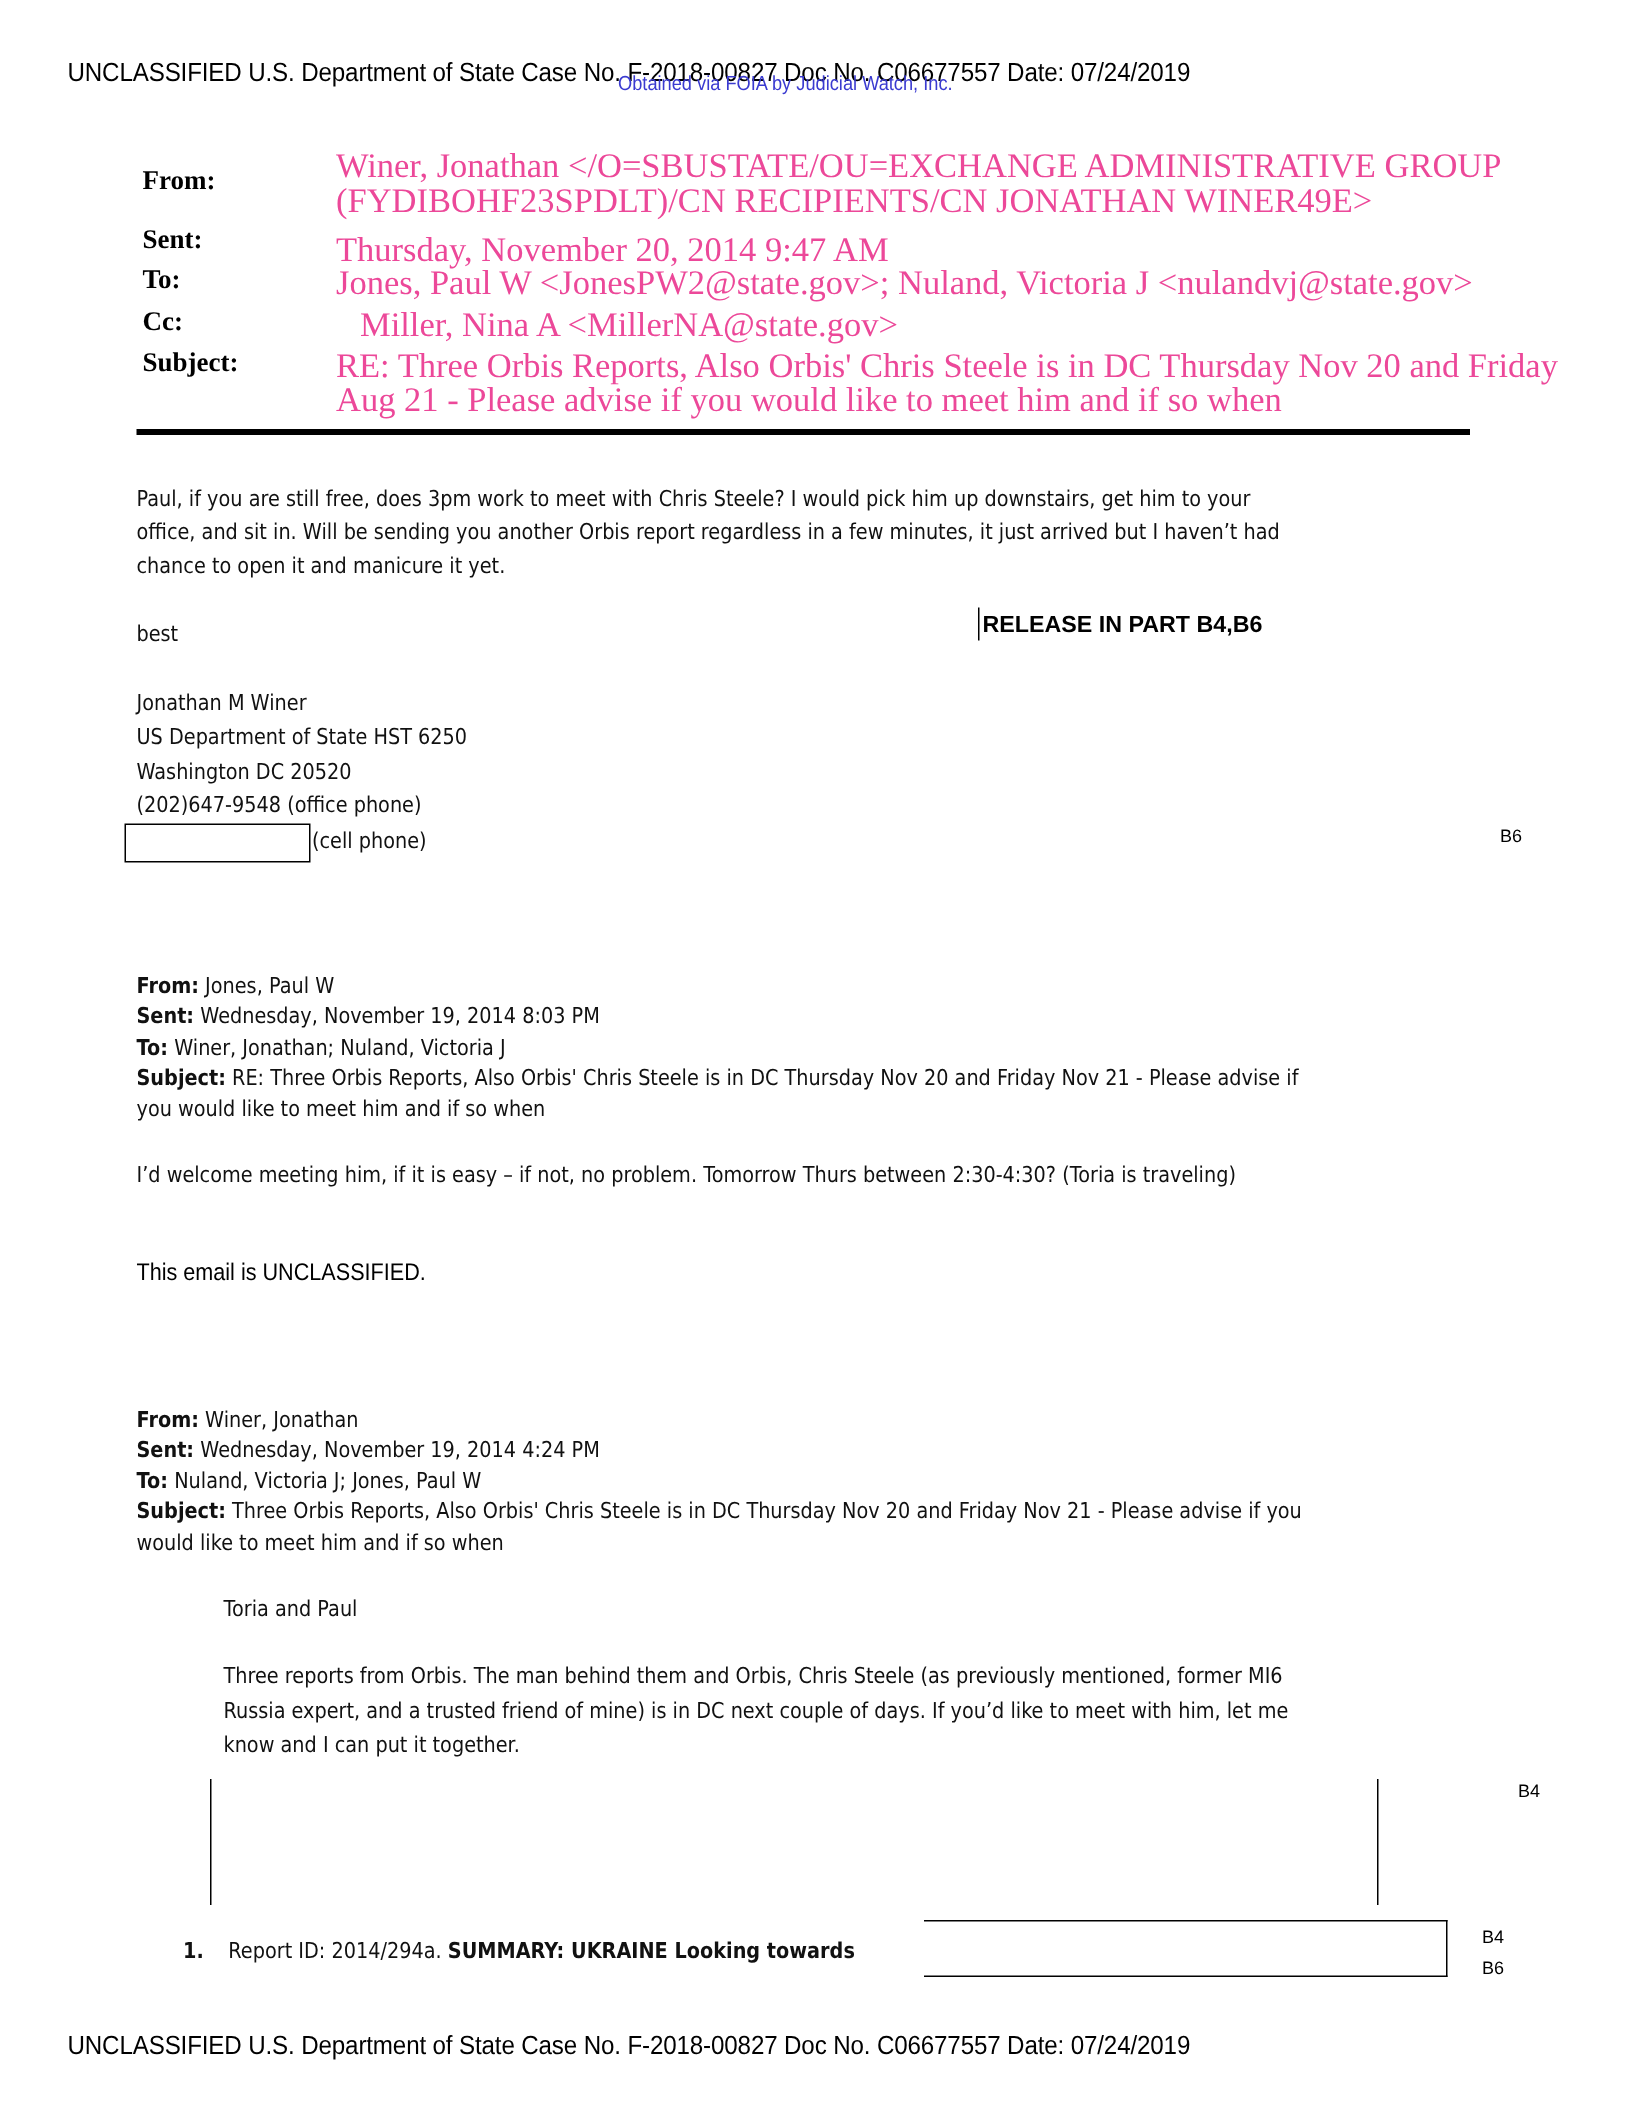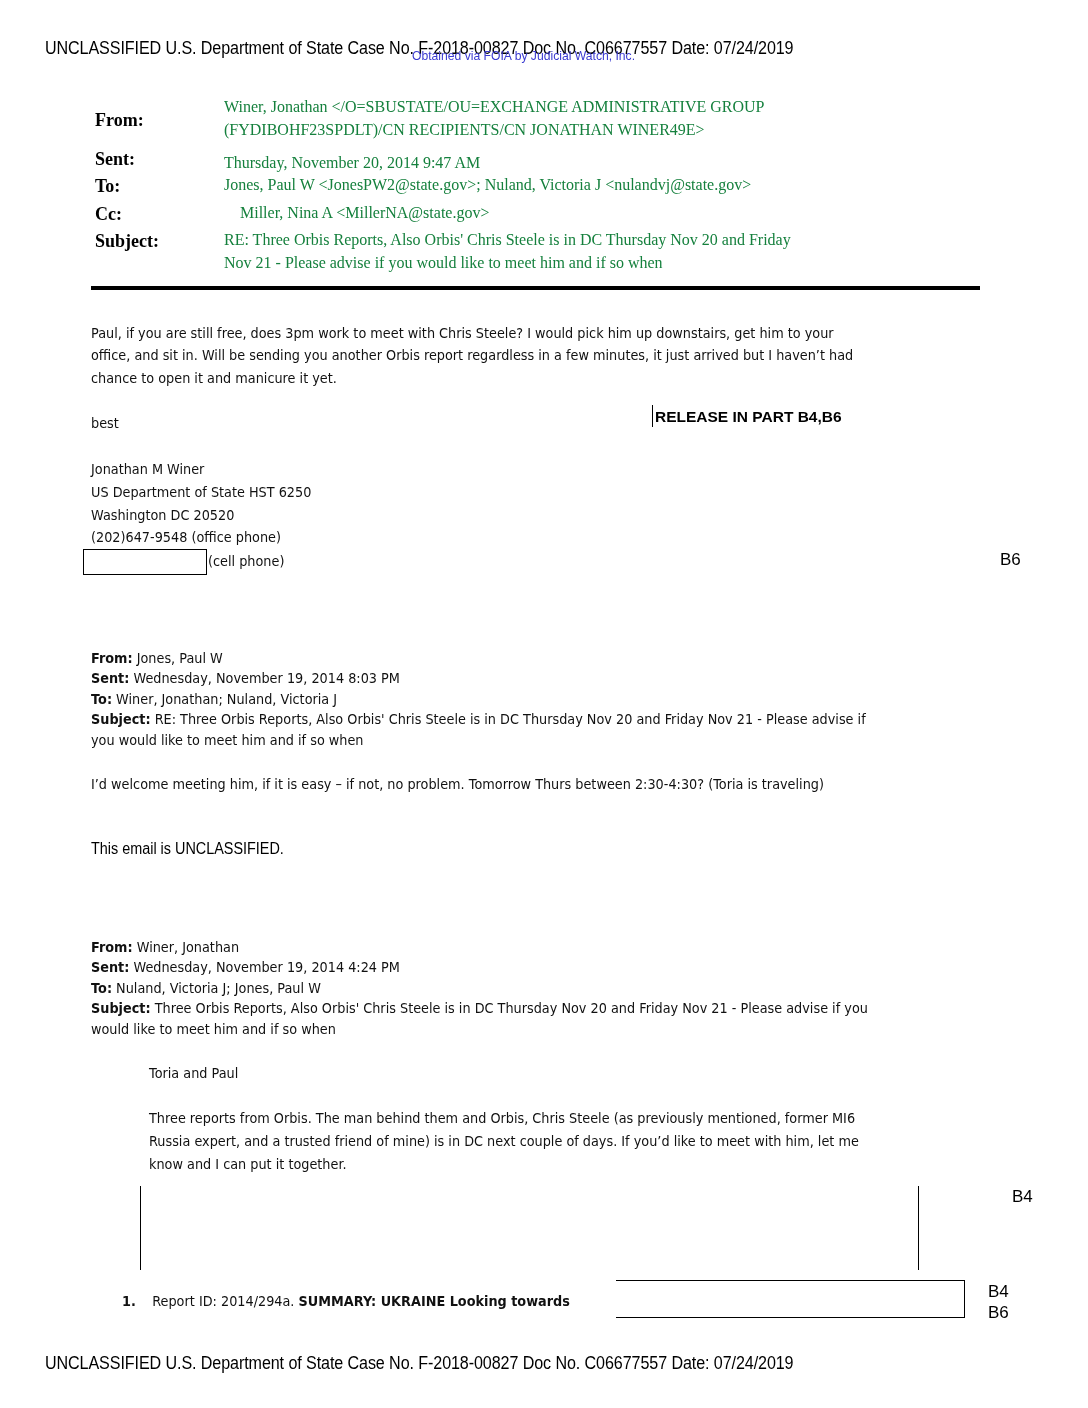--- a/index.html
+++ b/index.html
@@ -1,27 +1,27 @@
 <!DOCTYPE html>
 <html><head>
 <meta charset="utf-8">
 <style>
   html, body { margin: 0; padding: 0; background: #ffffff; }
   body { width: 1088px; height: 1408px; position: relative; overflow: hidden; color: #000; }
   .abs { position: absolute; white-space: nowrap; }
   .stamp { font-family: "Liberation Sans", sans-serif; font-size: 17.5px; letter-spacing: -0.1px; transform: scaleX(0.92); transform-origin: left top; }
   .watermark { font-family: "Liberation Sans", sans-serif; font-size: 13.5px; color: #3a3ad0; transform: scaleX(0.9); transform-origin: left top; }
   .hdr-label { font-family: "Liberation Serif", serif; font-weight: bold; font-size: 18px; }
-  .hdr-val { font-family: "Liberation Serif", serif; font-size: 16px; color: #15803d; }
+  .hdr-val { font-family: "Liberation Serif", serif; font-size: 23px; color: #ec4899; }
   .body { font-family: "DejaVu Sans", sans-serif; font-size: 14.6px; transform: scaleX(0.88); transform-origin: left top; color: #111; }
   .body b { font-weight: bold; }
   .rule { position: absolute; left: 91px; top: 286px; width: 889px; height: 4px; background: #000; }
   .redact-box { position: absolute; border: 1.3px solid #000; box-sizing: border-box; }
   .vline { position: absolute; width: 1px; background: #000; }
-  .exempt { font-family: "Liberation Sans", sans-serif; font-size: 17px; }
+  .exempt { font-family: "Liberation Sans", sans-serif; font-size: 12px; }
   .release { font-family: "Liberation Sans", sans-serif; font-weight: bold; font-size: 15.5px; }
   .release-bracket { position: absolute; border-left: 1px solid #000; }
 </style>
 </head>
 <body>
 
 <div class="abs stamp" style="left:45px; top:38px;">UNCLASSIFIED  U.S. Department of State  Case No. F-2018-00827  Doc No. C06677557  Date: 07/24/2019</div>
 <div class="abs watermark" style="left:412px; top:48px;">Obtained via FOIA by Judicial Watch, Inc.</div>
 
 <div class="abs hdr-label" style="left:95px; top:110px;">From:</div>
@@ -32,21 +32,21 @@
 <div class="abs hdr-val" style="left:224px; top:154px;">Thursday, November 20, 2014 9:47 AM</div>
 
 <div class="abs hdr-label" style="left:95px; top:176px;">To:</div>
 <div class="abs hdr-val" style="left:224px; top:176px;">Jones, Paul W &lt;JonesPW2@state.gov&gt;; Nuland, Victoria J &lt;nulandvj@state.gov&gt;</div>
 
 <div class="abs hdr-label" style="left:95px; top:204px;">Cc:</div>
 <div class="abs hdr-val" style="left:240px; top:204px;">Miller, Nina A &lt;MillerNA@state.gov&gt;</div>
 
 <div class="abs hdr-label" style="left:95px; top:231px;">Subject:</div>
 <div class="abs hdr-val" style="left:224px; top:231px;">RE: Three Orbis Reports, Also Orbis' Chris Steele is in DC Thursday Nov 20 and Friday</div>
-<div class="abs hdr-val" style="left:224px; top:254px;">Nov 21 - Please advise if you would like to meet him and if so when</div>
+<div class="abs hdr-val" style="left:224px; top:254px;">Aug 21 - Please advise if you would like to meet him and if so when</div>
 
 <div class="rule"></div>
 
 <div class="abs body" style="left:91px; top:324px;">Paul, if you are still free, does 3pm work to meet with Chris Steele? I would pick him up downstairs, get him to your</div>
 <div class="abs body" style="left:91px; top:346px;">office, and sit in.  Will be sending you another Orbis report regardless in a few minutes, it just arrived but I haven’t had</div>
 <div class="abs body" style="left:91px; top:369px;">chance to open it and manicure it yet.</div>
 
 <div class="abs body" style="left:91px; top:414px;">best</div>
 
 <div class="release-bracket" style="left:652px; top:405px; height:22px;"></div>

